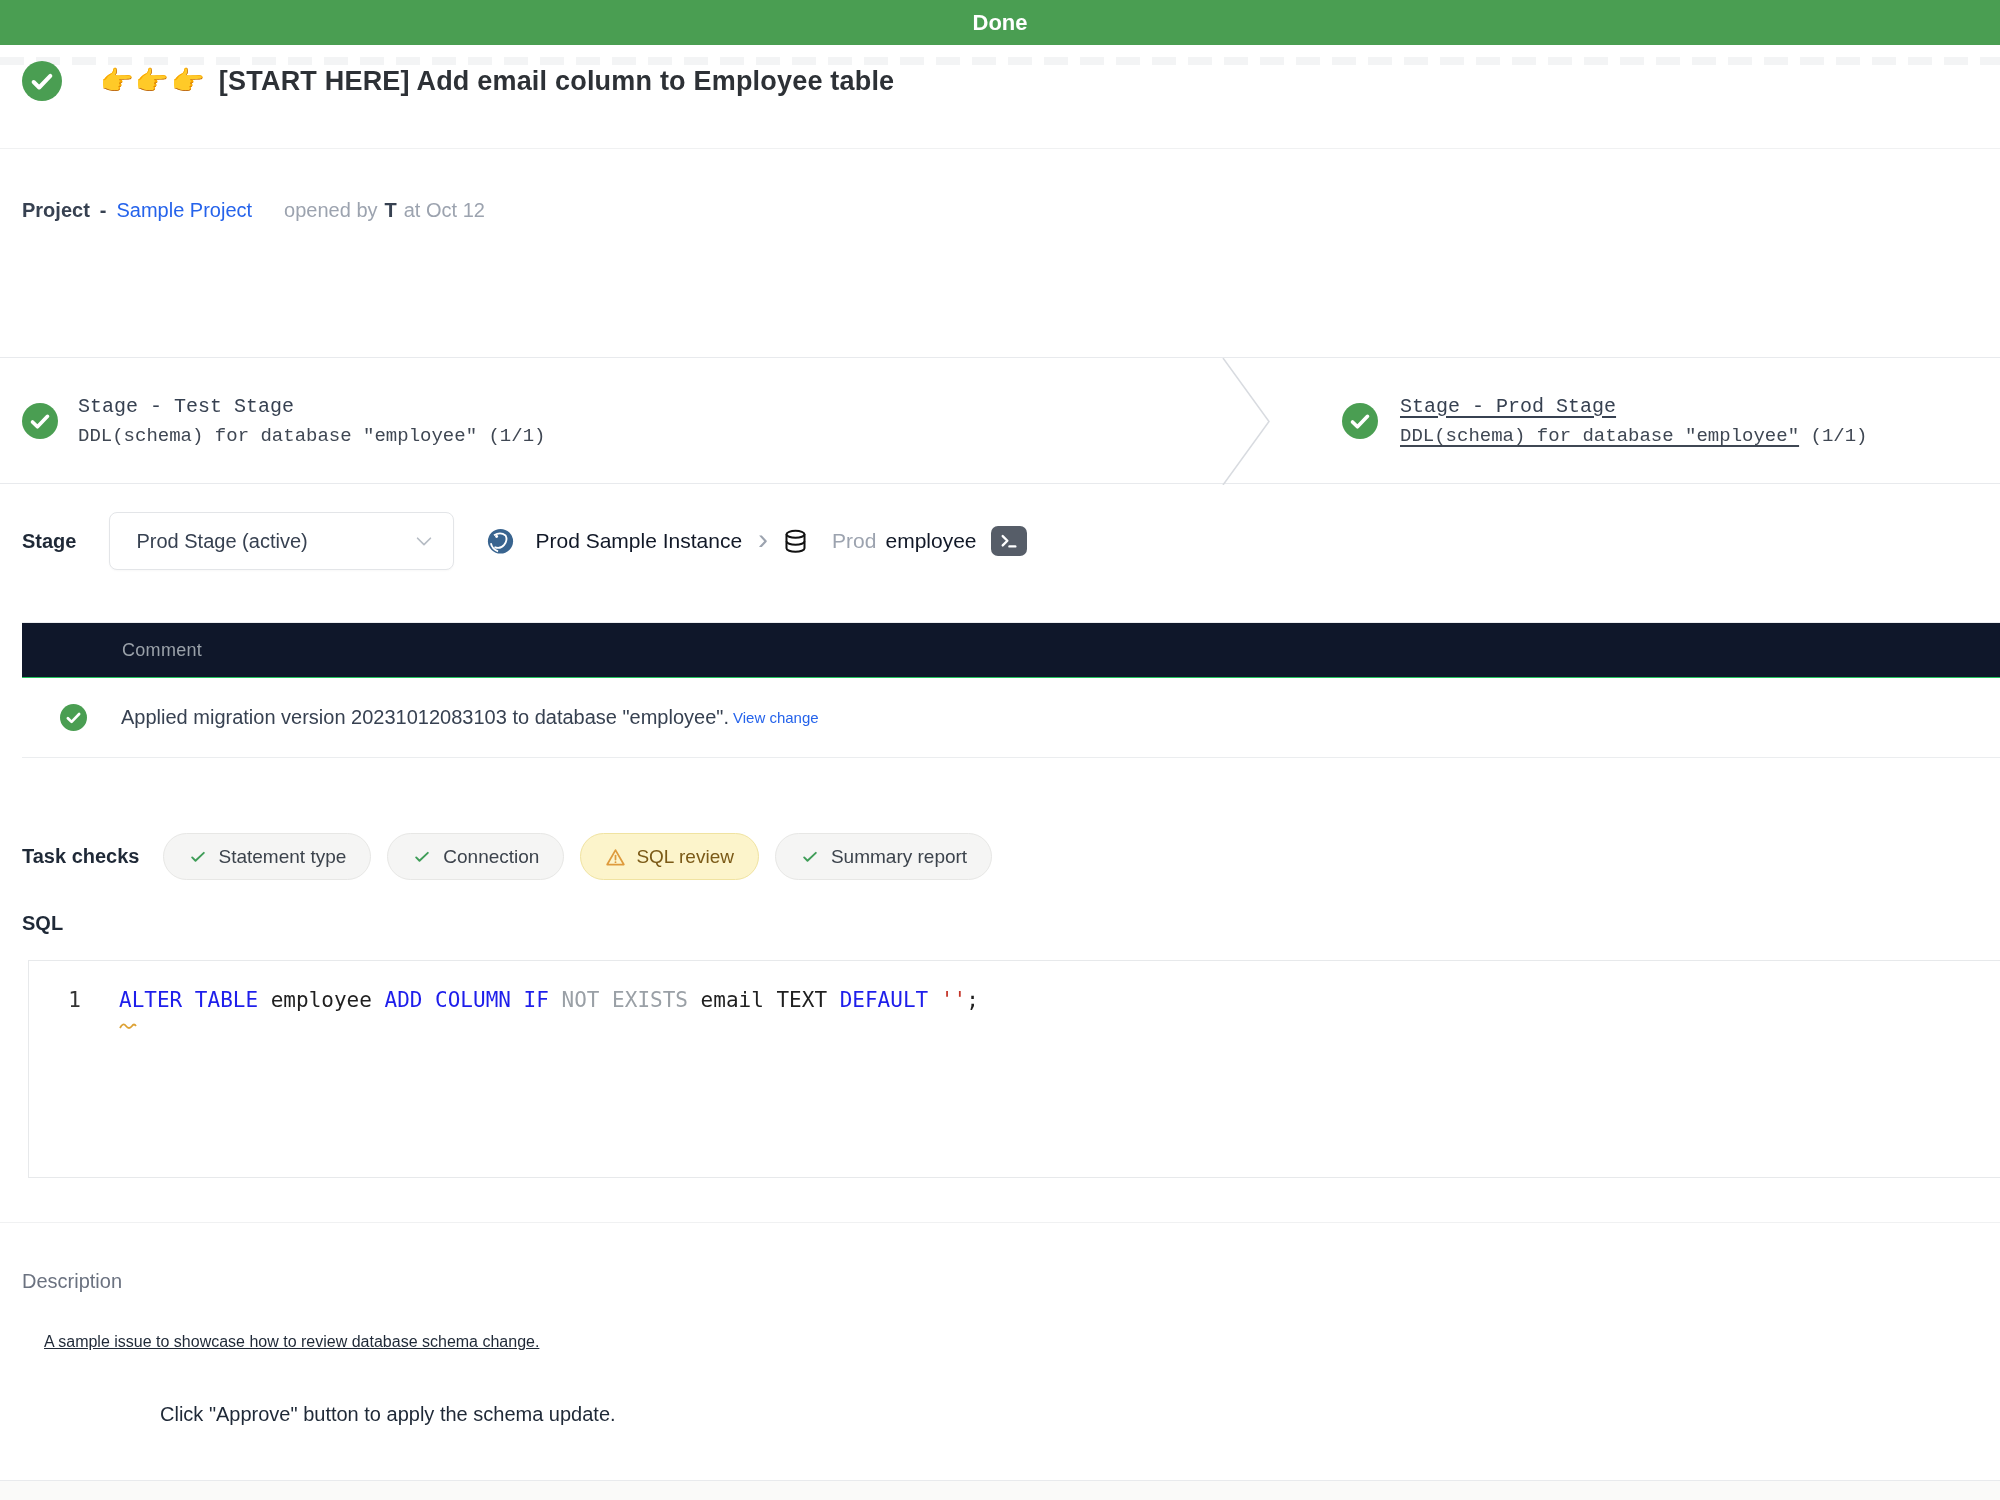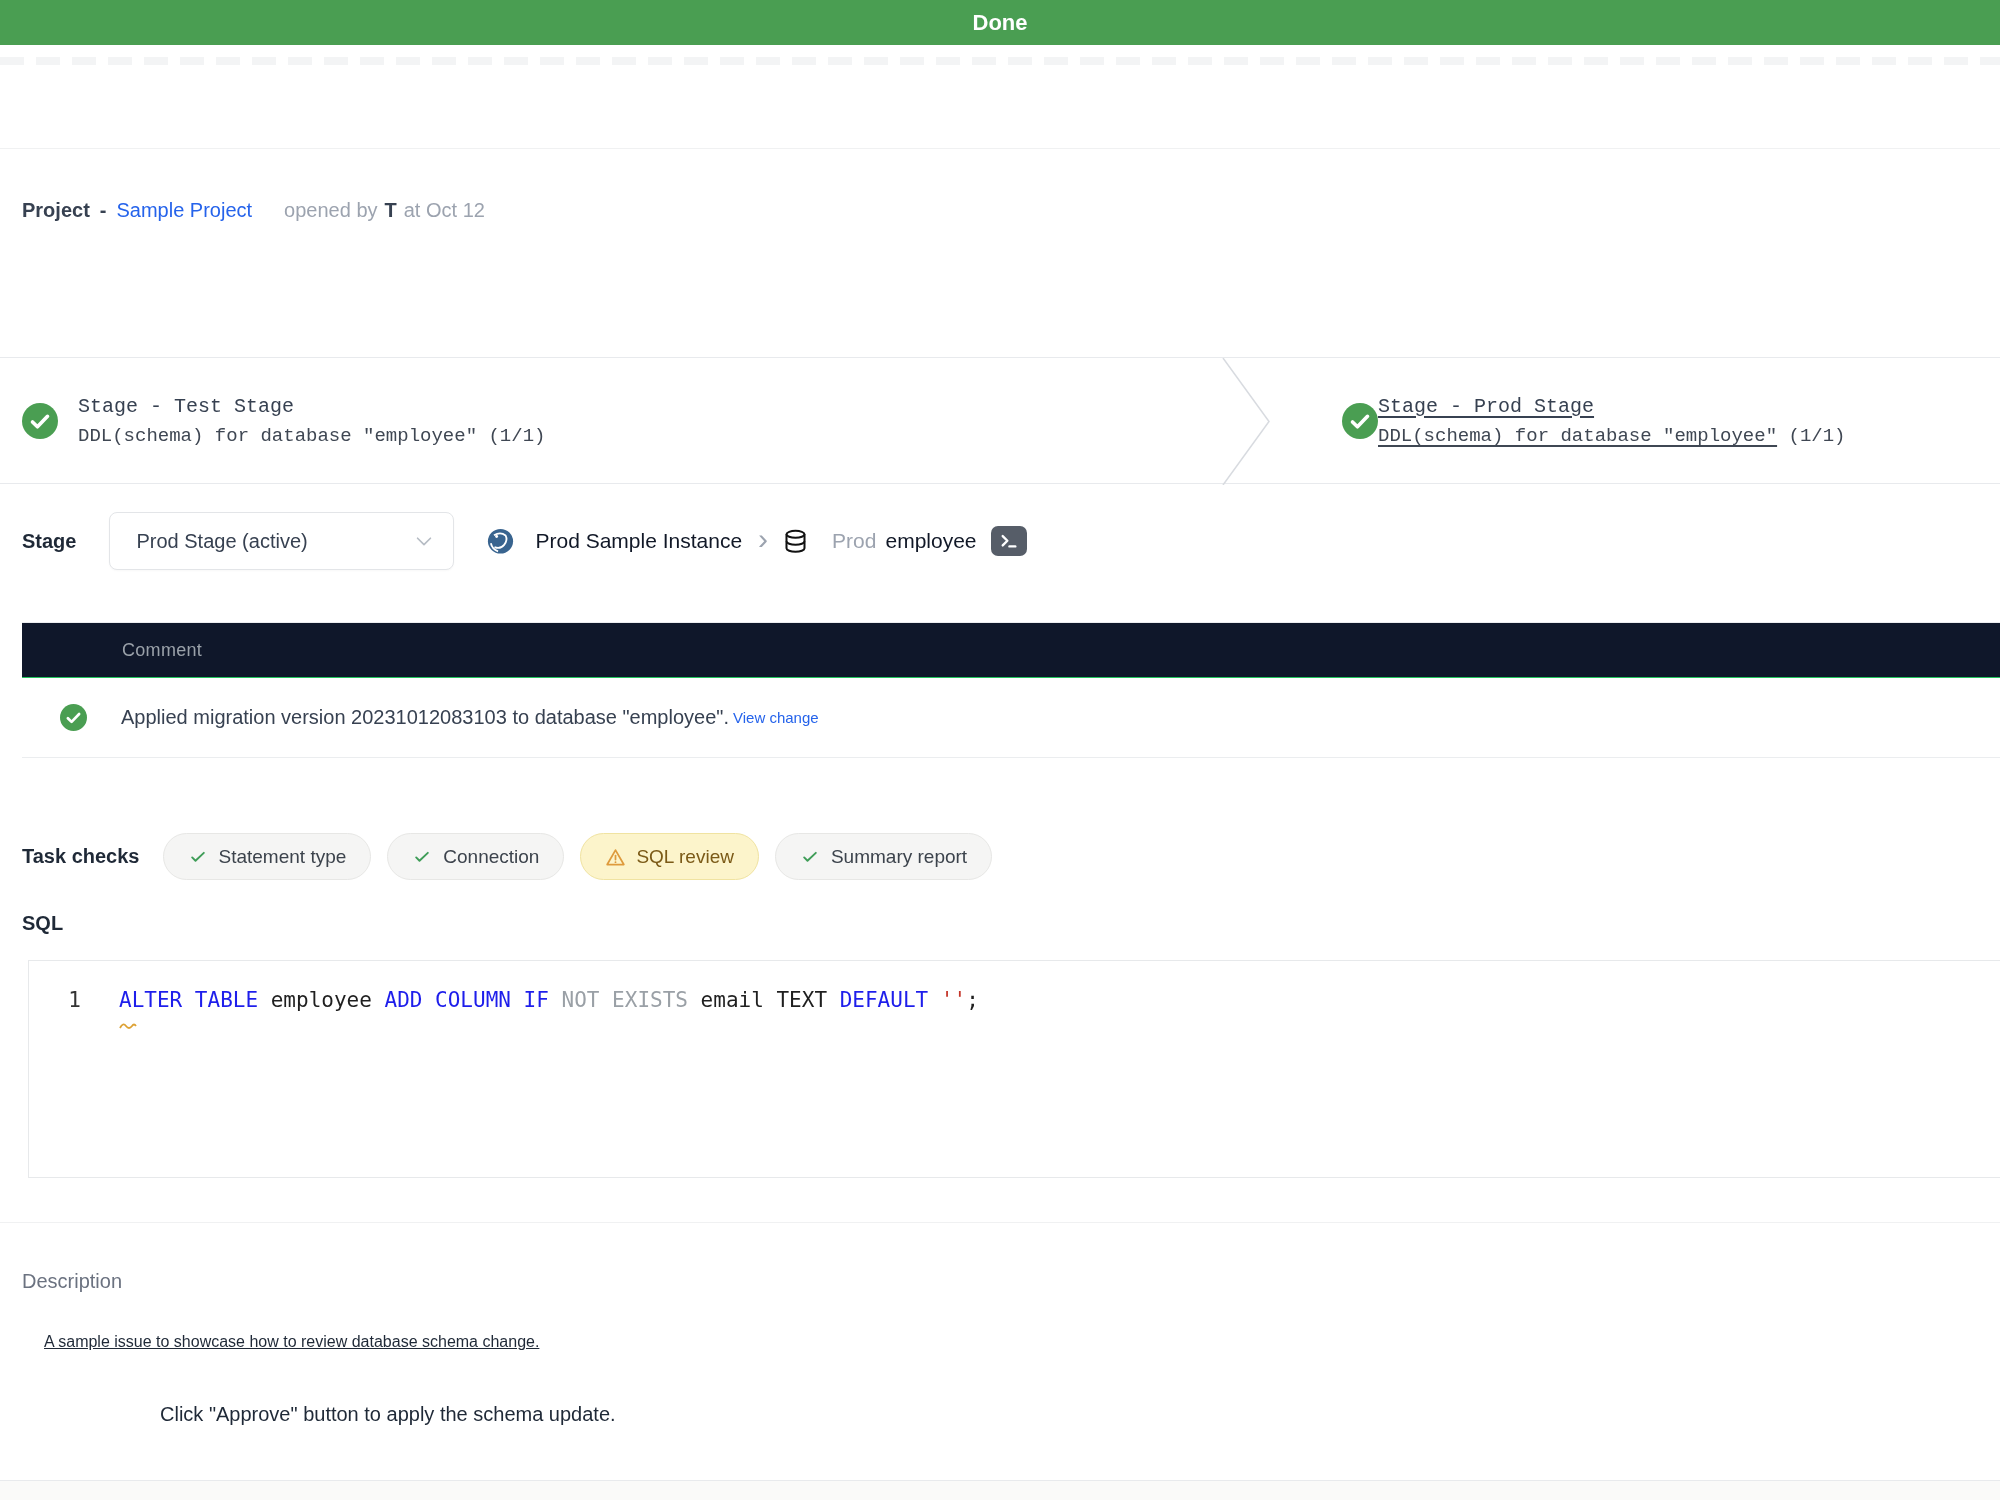--- a/index.html
+++ b/index.html
@@ -34,21 +34,21 @@
   .opener { color:#374151; font-weight:600; margin:0 7px; }
   .opened-at { color:#9ca3af; }
   
   .pipeline { position:absolute; top:357px; left:0; width:100%; height:127px;
               border-top:1px solid #e8eaed; border-bottom:1px solid #e8eaed;font-family:Liberation Mono, monospace; }
   .stage-card { position:absolute; top:0; height:100%; display:flex; align-items:center; cursor:pointer; }
   .stage-left { left:22px; }
   .stage-right { left:1342px; }
   .check-md { width:36px; height:36px; flex:0 0 auto; }
   .stage-text-left { margin-left:20px; }
-  .stage-text-right { }
+  .stage-text-right { margin-left:22px; }
   .stage-title { font-size:20px; font-weight:500; color:#374151; }
   .stage-sub { margin-top:7px; font-size:19px; color:#3f4753; }
   .u { text-decoration:underline; text-underline-offset:4px; text-decoration-thickness:1.5px; }
   .stage-sub .suffix { text-decoration:none; }
   .stage-chevron { position:absolute; left:1222px; top:0; height:127px; width:48px; }
   
   .stage-bar { position:absolute; top:512px; left:22px; height:58px; display:flex; align-items:center; }
   .stage-bar-label { font-size:20px; font-weight:600; color:#1f2937; }
   .select {
     margin-left:33px; width:345px; height:58px; border:1px solid #e3e5e8; border-radius:8px;
@@ -112,20 +112,31 @@
 </head>
 <body>
 
 <div class="screen">
 
   <div class="banner">
     <div class="banner-label">Done</div>
   </div>
   <div class="dash-strip"></div>
 
+  <div class="title-row">
+    <span class="check-lg">
+      <svg viewBox="0 0 24 24" width="40" height="40">
+          <circle cx="12" cy="12" r="12" fill="#4a9e52"></circle>
+          <path d="M7 12.6l3.3 3.3 6.7-7" stroke="#fff" stroke-width="2.4" fill="none" stroke-linecap="round" stroke-linejoin="round"></path>
+        </svg>
+    </span>
+    <div class="title-text">
+      <span class="pointers">👉👉👉</span><span>[START HERE] Add email column to Employee table</span>
+    </div>
+  </div>
   <div class="divider divider-title"></div>
 
   <div class="project-row">
     <span class="project-label">Project</span>
     <span class="project-dash">-</span>
     <a class="link">Sample Project</a>
     <span class="opened">opened by</span>
     <span class="opener">T</span>
     <span class="opened-at">at Oct 12</span>
   </div>

